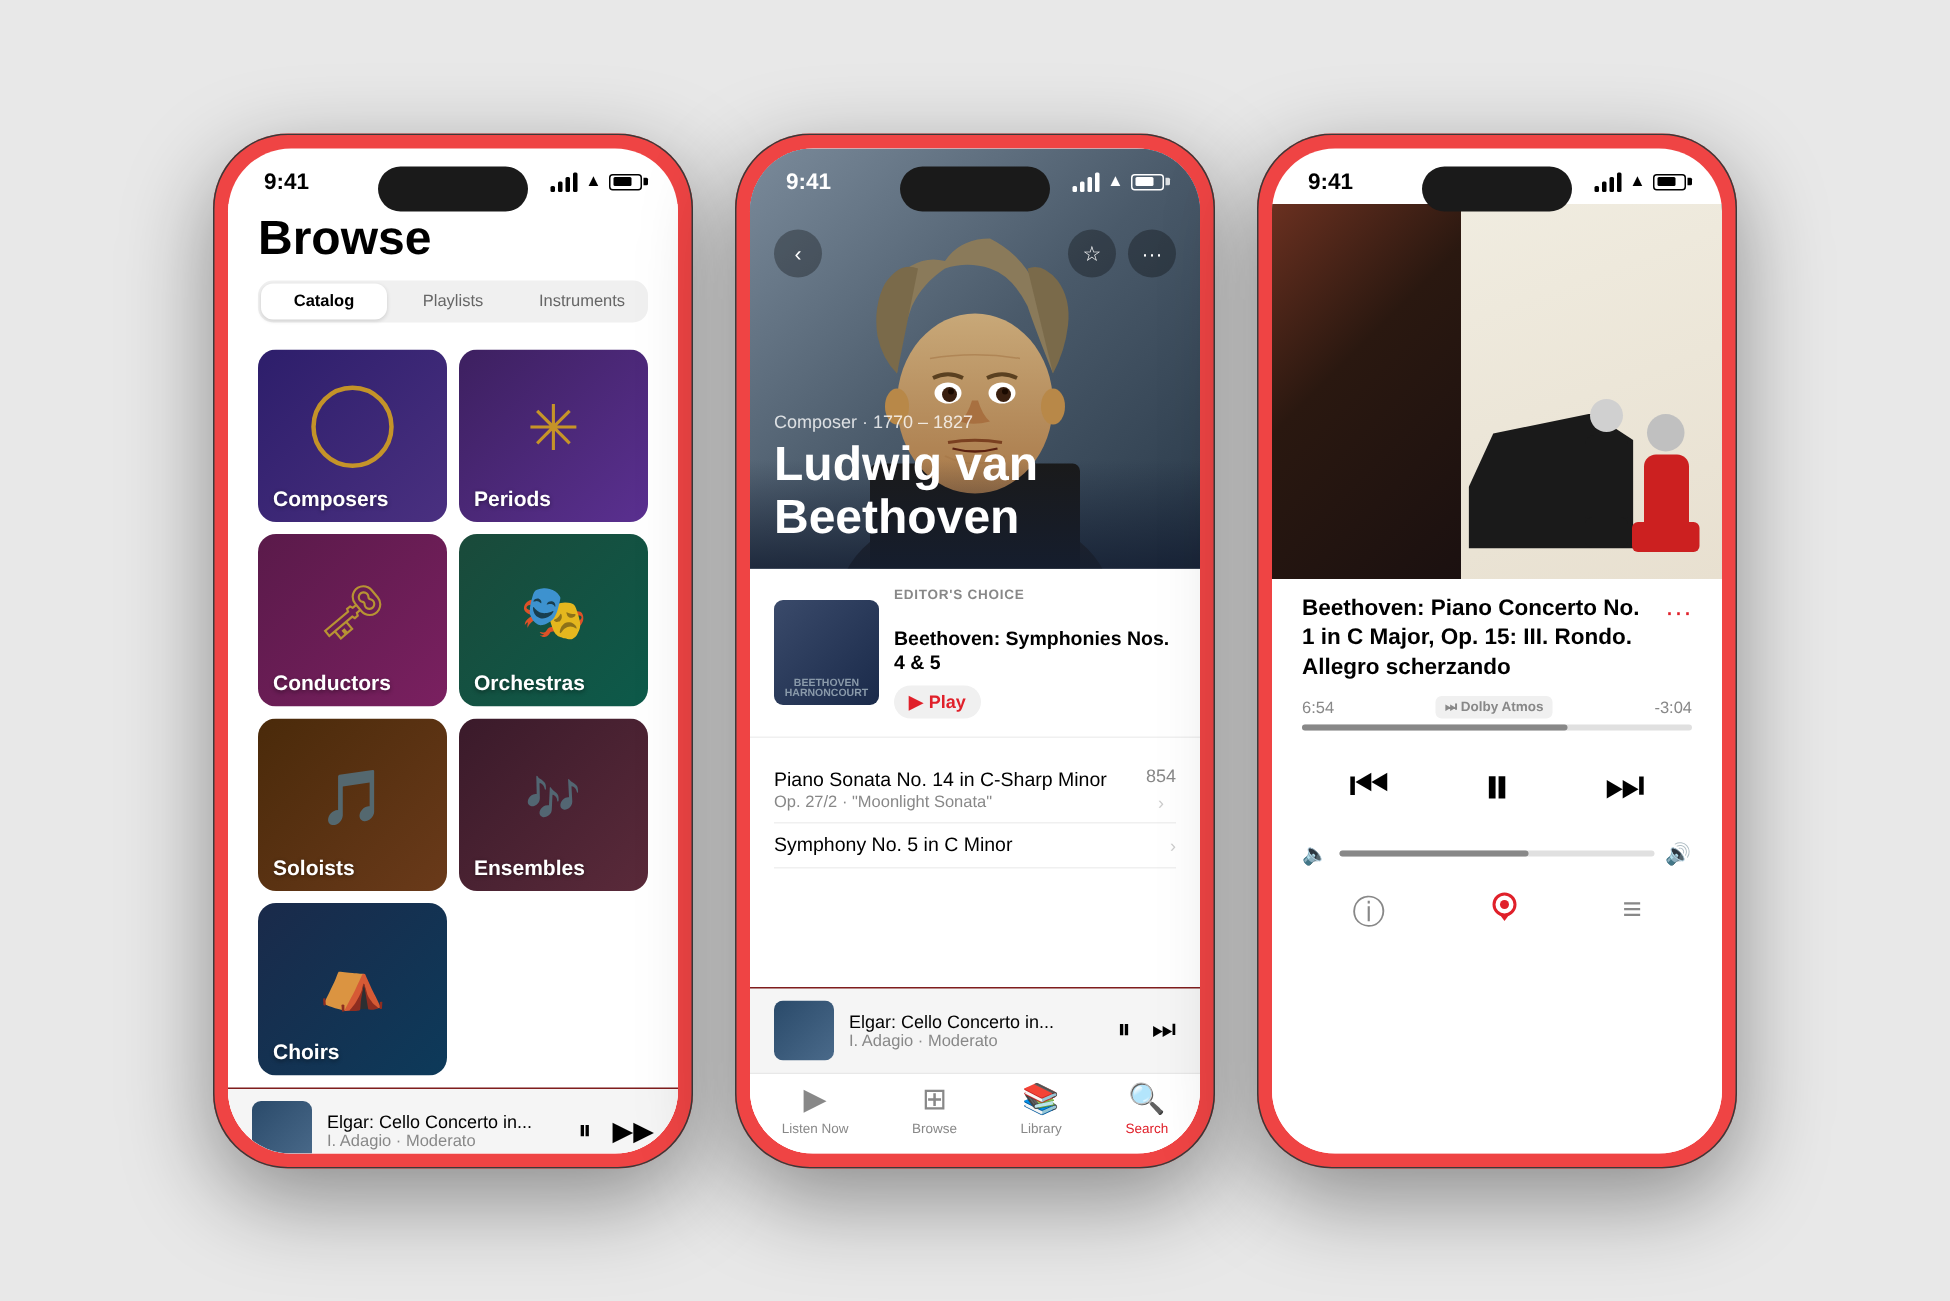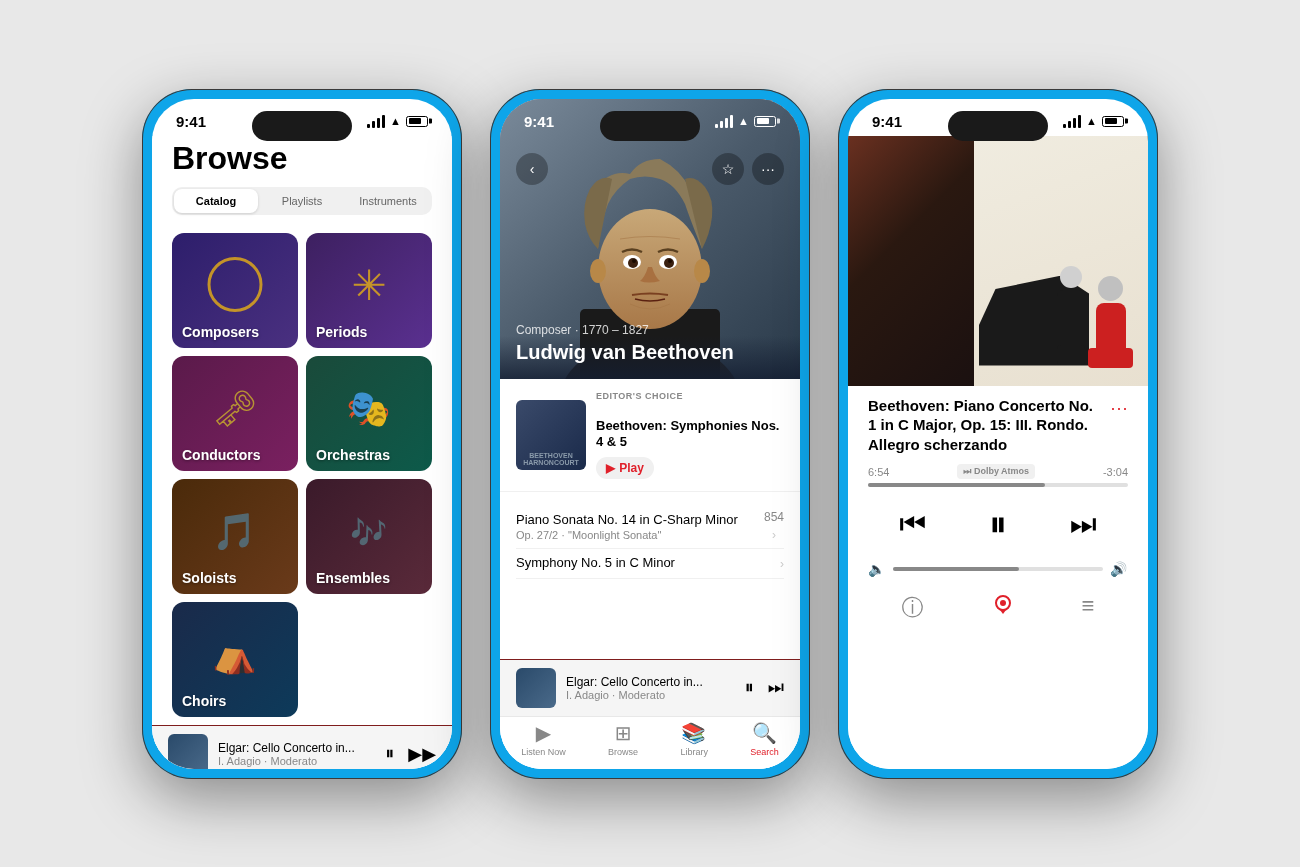--- a/index.html
+++ b/index.html
@@ -11,21 +11,21 @@
       min-height: 100vh;
       font-family: -apple-system, BlinkMacSystemFont, 'SF Pro Display', 'Helvetica Neue', sans-serif;
       gap: 28px;
       padding: 20px;
     }
 
     
     .phone {
       width: 320px;
       height: 690px;
-      background: #0ea5e9;
+      background: #ef4444;
       border-radius: 50px;
       padding: 10px;
       box-shadow: 0 20px 60px rgba(0,0,0,0.4), inset 0 0 0 1px #3a3a3a;
       position: relative;
       flex-shrink: 0;
     }
     .phone-inner {
       width: 100%;
       height: 100%;
       background: #fff;
@@ -277,21 +277,21 @@
       left: 0; right: 0;
       background: linear-gradient(transparent 40%, rgba(20,30,50,0.8) 100%);
       padding: 16px;
     }
     .hero-composer-label {
       font-size: 12px;
       color: rgba(255,255,255,0.8);
       margin-bottom: 4px;
     }
     .hero-name {
-      font-size: 20px;
+      font-size: 32px;
       font-weight: 800;
       color: #fff;
       line-height: 1.1;
     }
     .hero-top-bar {
       position: absolute;
       top: 0; left: 0; right: 0;
       display: flex;
       justify-content: space-between;
       align-items: center;

